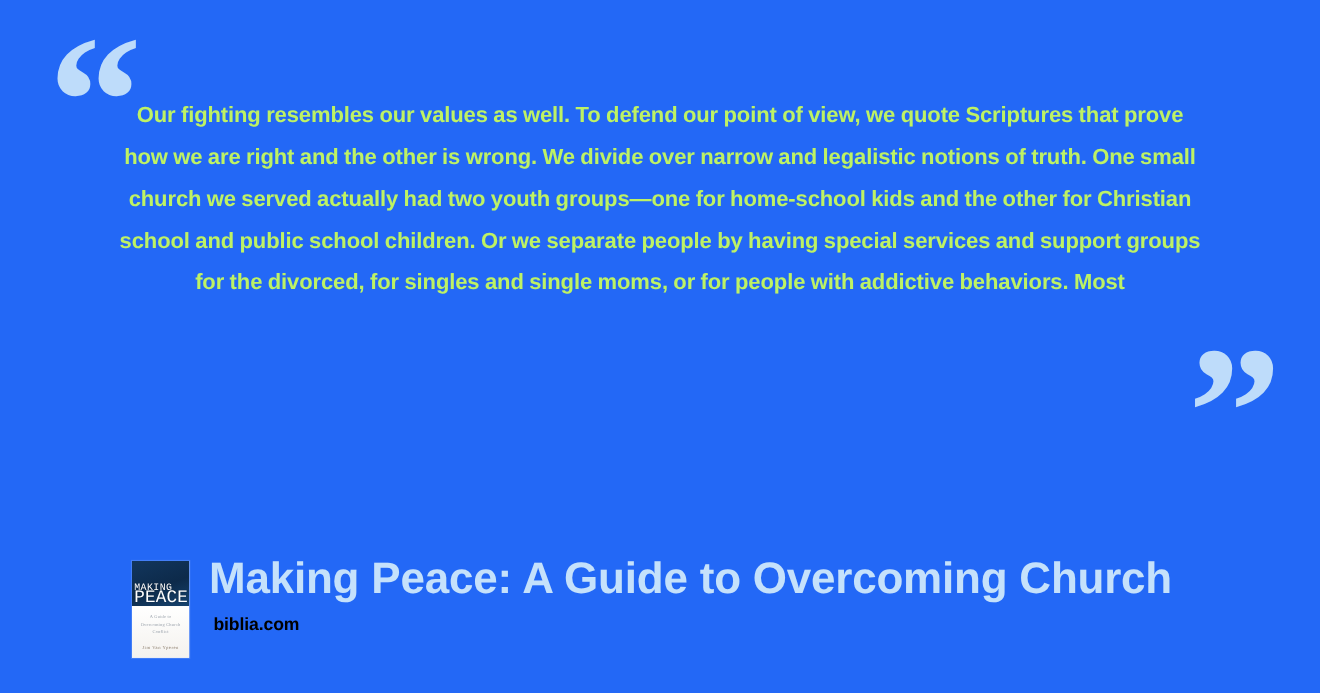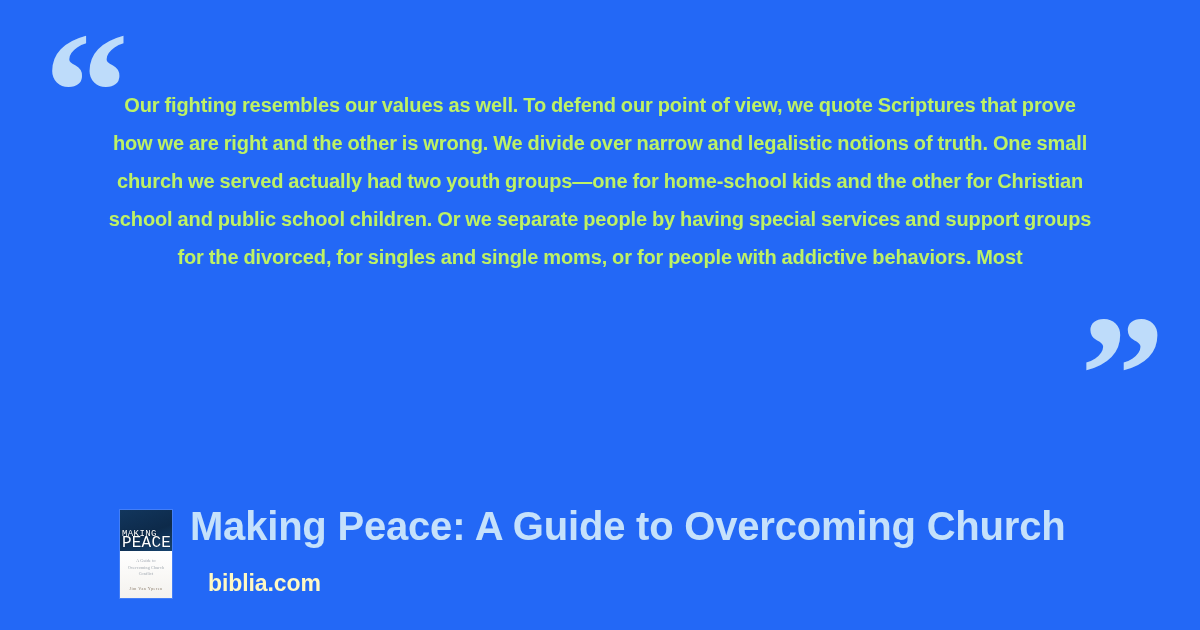--- a/index.html
+++ b/index.html
@@ -137,23 +137,23 @@
   .book-title {
     margin: 0;
     color: #C5E1FB;
     font-size: 40px;
     line-height: 50px;
     font-weight: 700;
     letter-spacing: -0.2px;
     white-space: nowrap;
   }
   .site-name {
-    margin: 18px;
-    color: #fef9c3;
-    font-size: 23px;
+    margin: 4px;
+    color: #000000;
+    font-size: 16px;
     line-height: 28px;
     font-weight: 700;
     letter-spacing: -0.1px;
   }
 </style>
 </head>
 <body>
 
 <div class="card">
 

